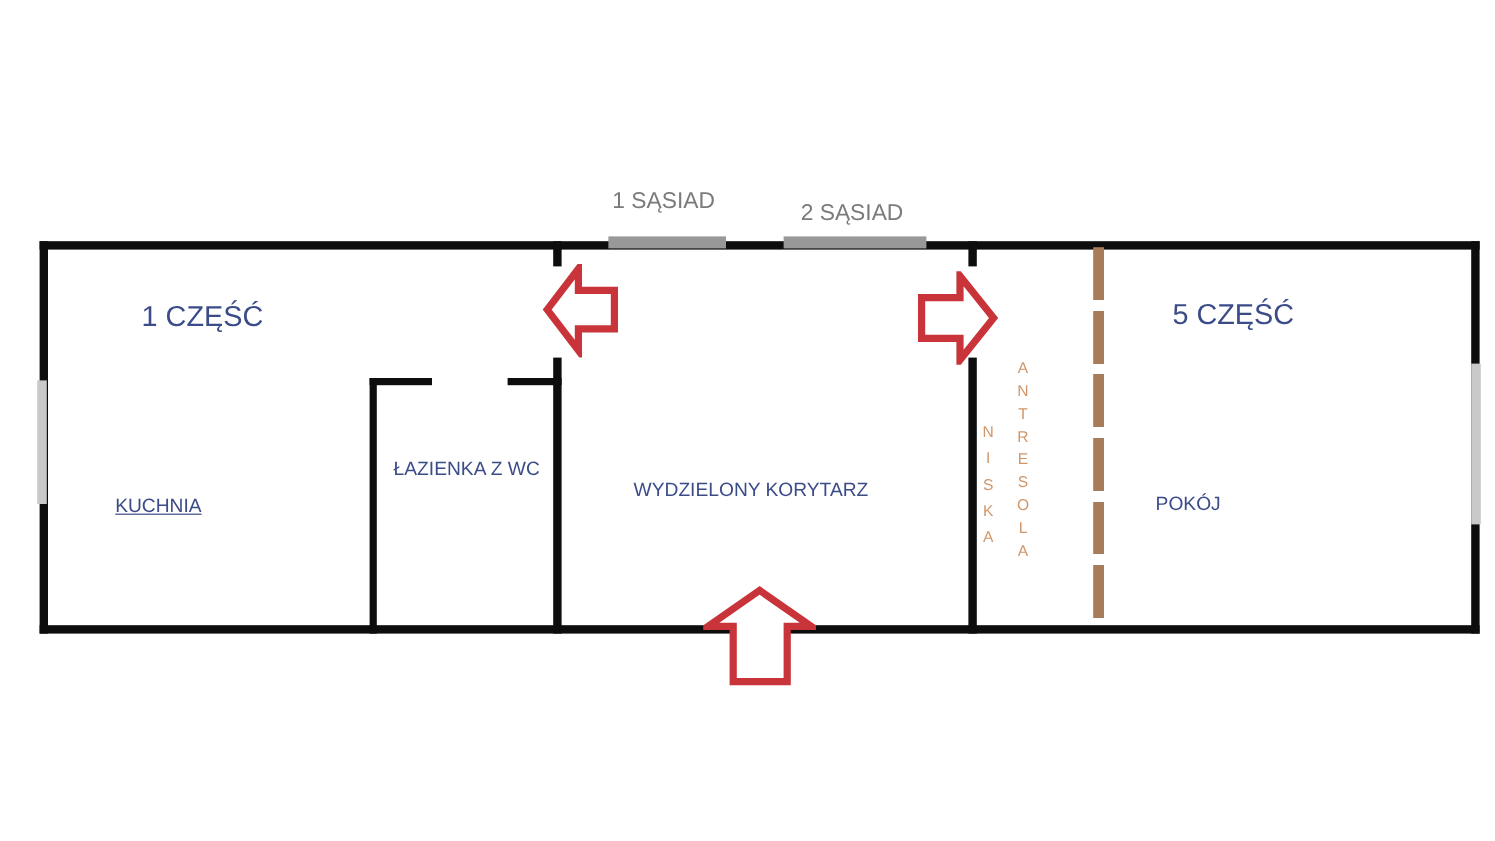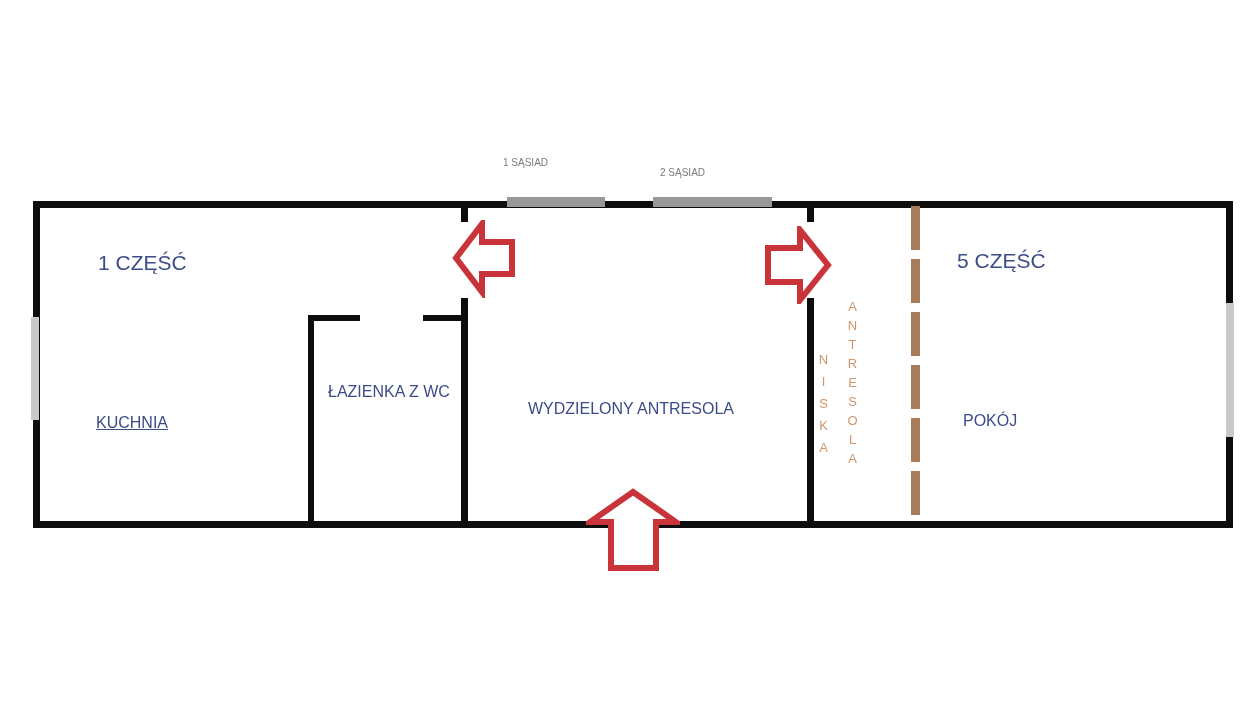--- a/index.html
+++ b/index.html
@@ -24,27 +24,28 @@
 
   
   .doorbar { position: absolute; background: #989898; height: 10px; top: 197px; }
 
   
   .lbl {
     position: absolute;
     color: #3c4c88;
     white-space: nowrap;
   }
-  .lbl-part { font-size: 21px; }
+  .lbl-part { font-size: 24px; margin-left: 20px; }
   .lbl-room { font-size: 16px; }
   .lbl-neighbor {
     position: absolute;
     color: #7b7b7b;
-    font-size: 10px;
+    font-size: 19px;
     width: 100px;
+    text-align: center;
     white-space: nowrap;
   }
 
   
   .vtext {
     position: absolute;
     writing-mode: vertical-lr;
     text-orientation: upright;
     color: #d0966a;
     font-size: 13px;
@@ -100,21 +101,21 @@
   <div class="wall" style="left:807px; top:201px; width:7px; height:21px;"></div>
   <div class="wall" style="left:807px; top:298px; width:7px; height:230px;"></div>
 
   <div class="dashline" style="left:911px; top:206px; height:317px;"></div>
 
   <div class="lbl lbl-part" style="left:98px; top:251px;">1 CZĘŚĆ</div>
   <div class="lbl lbl-part" style="left:957px; top:249px;">5 CZĘŚĆ</div>
 
   <div class="lbl lbl-room" style="left:96px; top:414px;text-decoration:underline;">KUCHNIA</div>
   <div class="lbl lbl-room" style="left:328px; top:383px;">ŁAZIENKA Z WC</div>
-  <div class="lbl lbl-room" style="left:528px; top:400px;">WYDZIELONY ANTRESOLA</div>
+  <div class="lbl lbl-room" style="left:528px; top:400px;">WYDZIELONY KORYTARZ</div>
   <div class="lbl lbl-room" style="left:963px; top:412px;">POKÓJ</div>
 
   <div class="vtext v-niska" style="left:816px; top:352px;">NISKA</div>
   <div class="vtext v-antresola" style="left:845px; top:299px;">ANTRESOLA</div>
 
   <svg class="arrow-svg" style="left:452px; top:220px;" width="64" height="78" viewBox="0 0 64 78">
     <polygon class="arrow-shape" points="4,38 30,4 30,22 60,22 60,54 30,54 30,72"></polygon>
   </svg>
 
   <svg class="arrow-svg" style="left:764px; top:226px;" width="68" height="78" viewBox="0 0 68 78">

